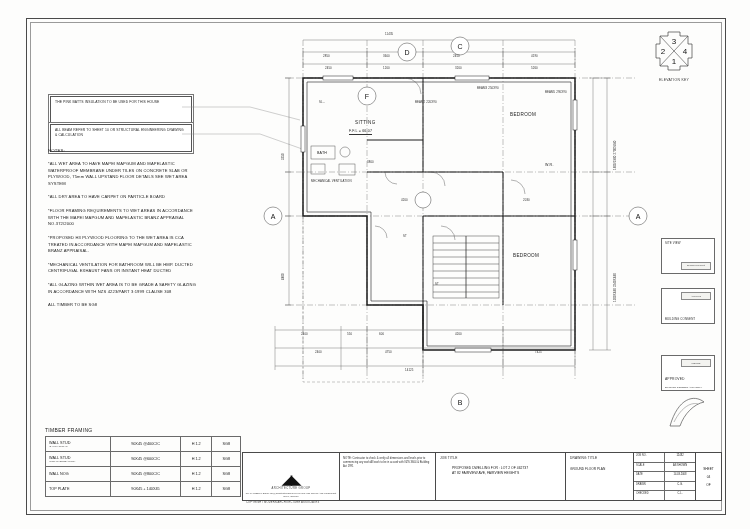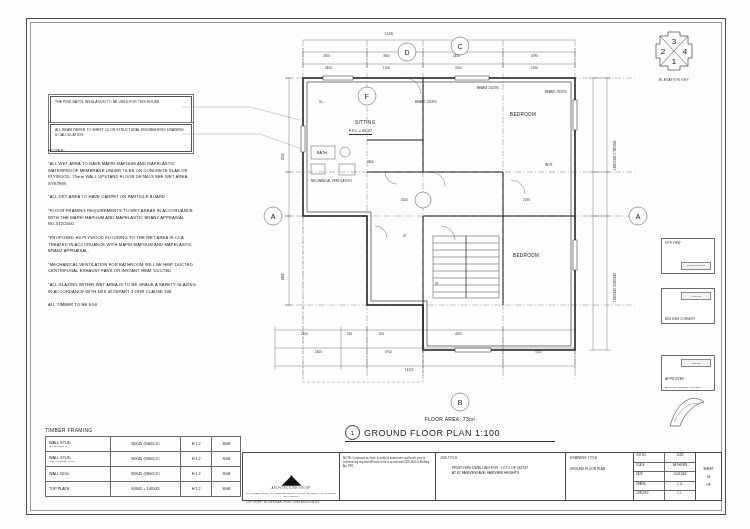--- a/index.html
+++ b/index.html
@@ -355,27 +355,20 @@
     <div class="dim" style="left:146px;top:168px;">4200</div>
     <div class="dim" style="left:268px;top:168px;">2030</div>
     <div class="dim" style="left:112px;top:130px;">3800</div>
 
     <div class="dim v" style="left:358px;top:140px;">1600/1900 2700X840</div>
     <div class="dim v" style="left:358px;top:272px;">1200X840 2240X840</div>
     <div class="dim v" style="left:26px;top:130px;">3350</div>
     <div class="dim v" style="left:26px;top:250px;">8400</div>
   </div>
 
-  <div class="plan-cap">
-    <div class="area">FLOOR AREA: 73m²</div>
-    <div class="row">
-      <div class="bub">1</div>
-      <div class="ttl">GROUND FLOOR PLAN  1:100</div>
-    </div>
-  </div>
 
   <div class="stamp" style="left:661px;top:238px;width:52px;height:34px;">
     <div class="lbl" style="left:3px;top:2px;">SITE VIEW</div>
     <div class="seal" style="right:3px;bottom:3px;width:24px;">Building Consent</div>
   </div>
 
   <div class="stamp" style="left:661px;top:288px;width:52px;height:34px;">
     <div class="seal" style="right:3px;top:3px;width:24px;">Approved</div>
     <div class="lbl" style="left:3px;bottom:2px;">BUILDING CONSENT</div>
   </div>

